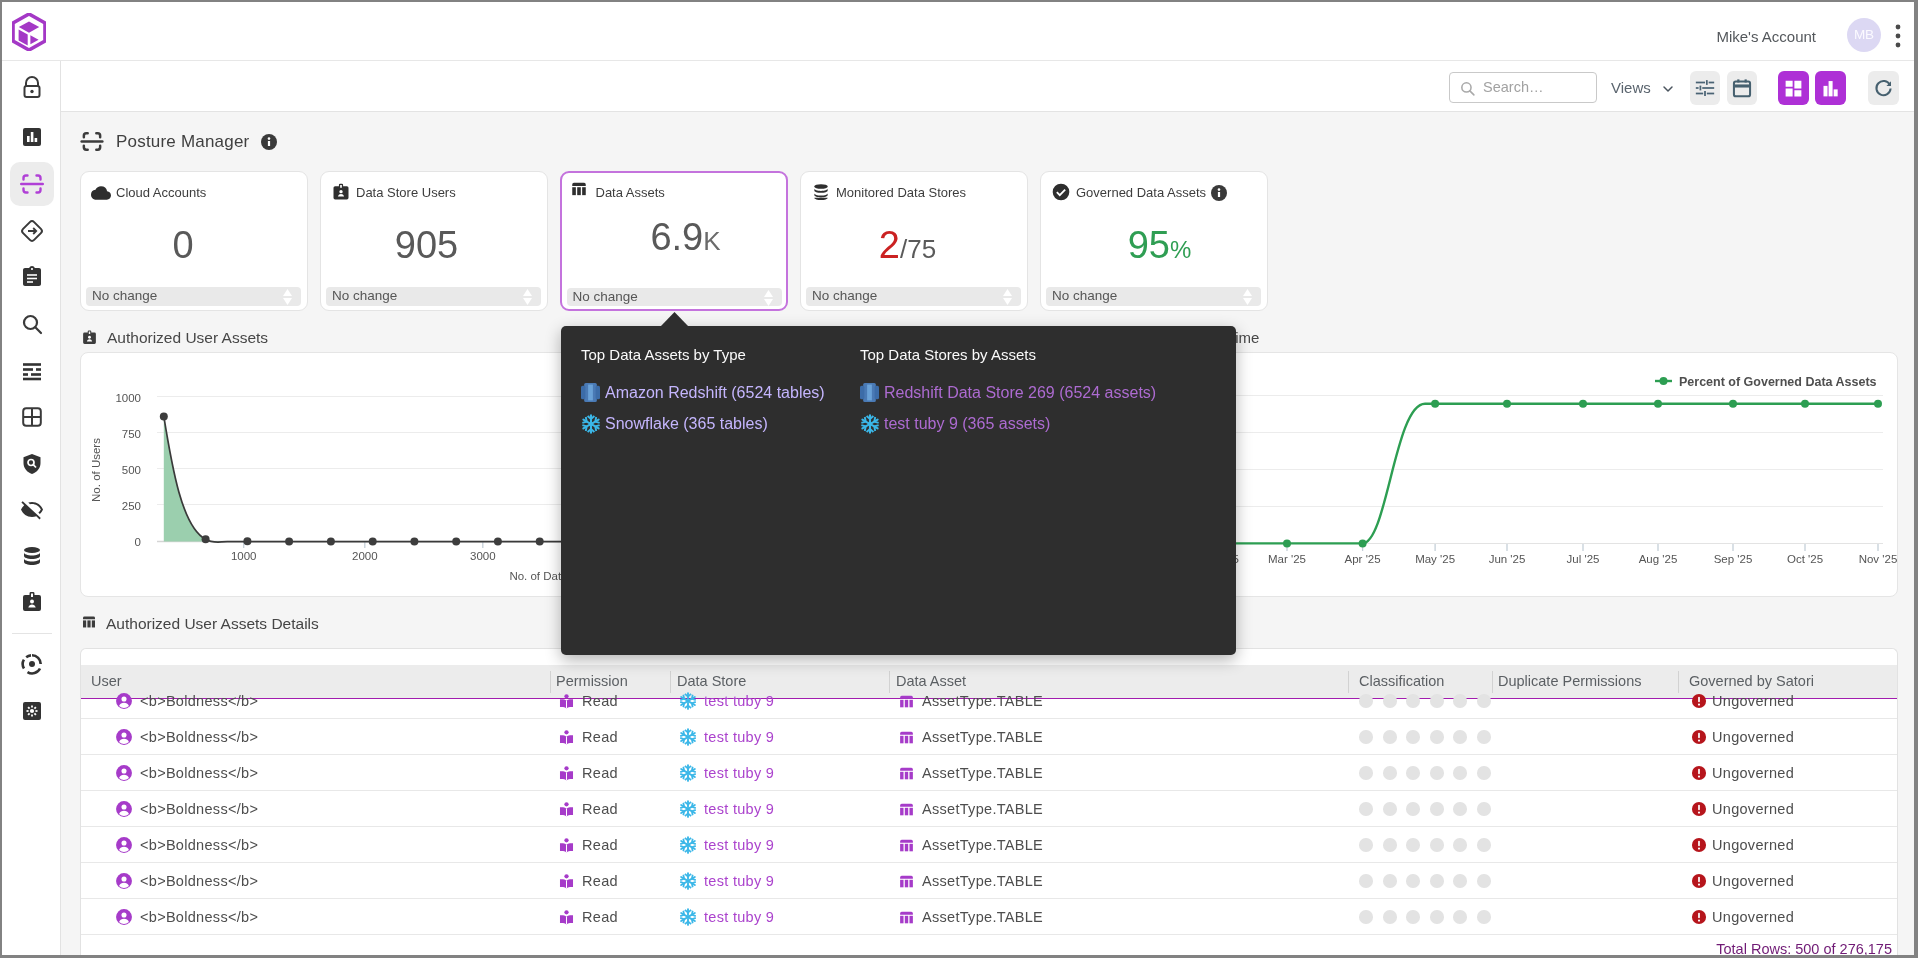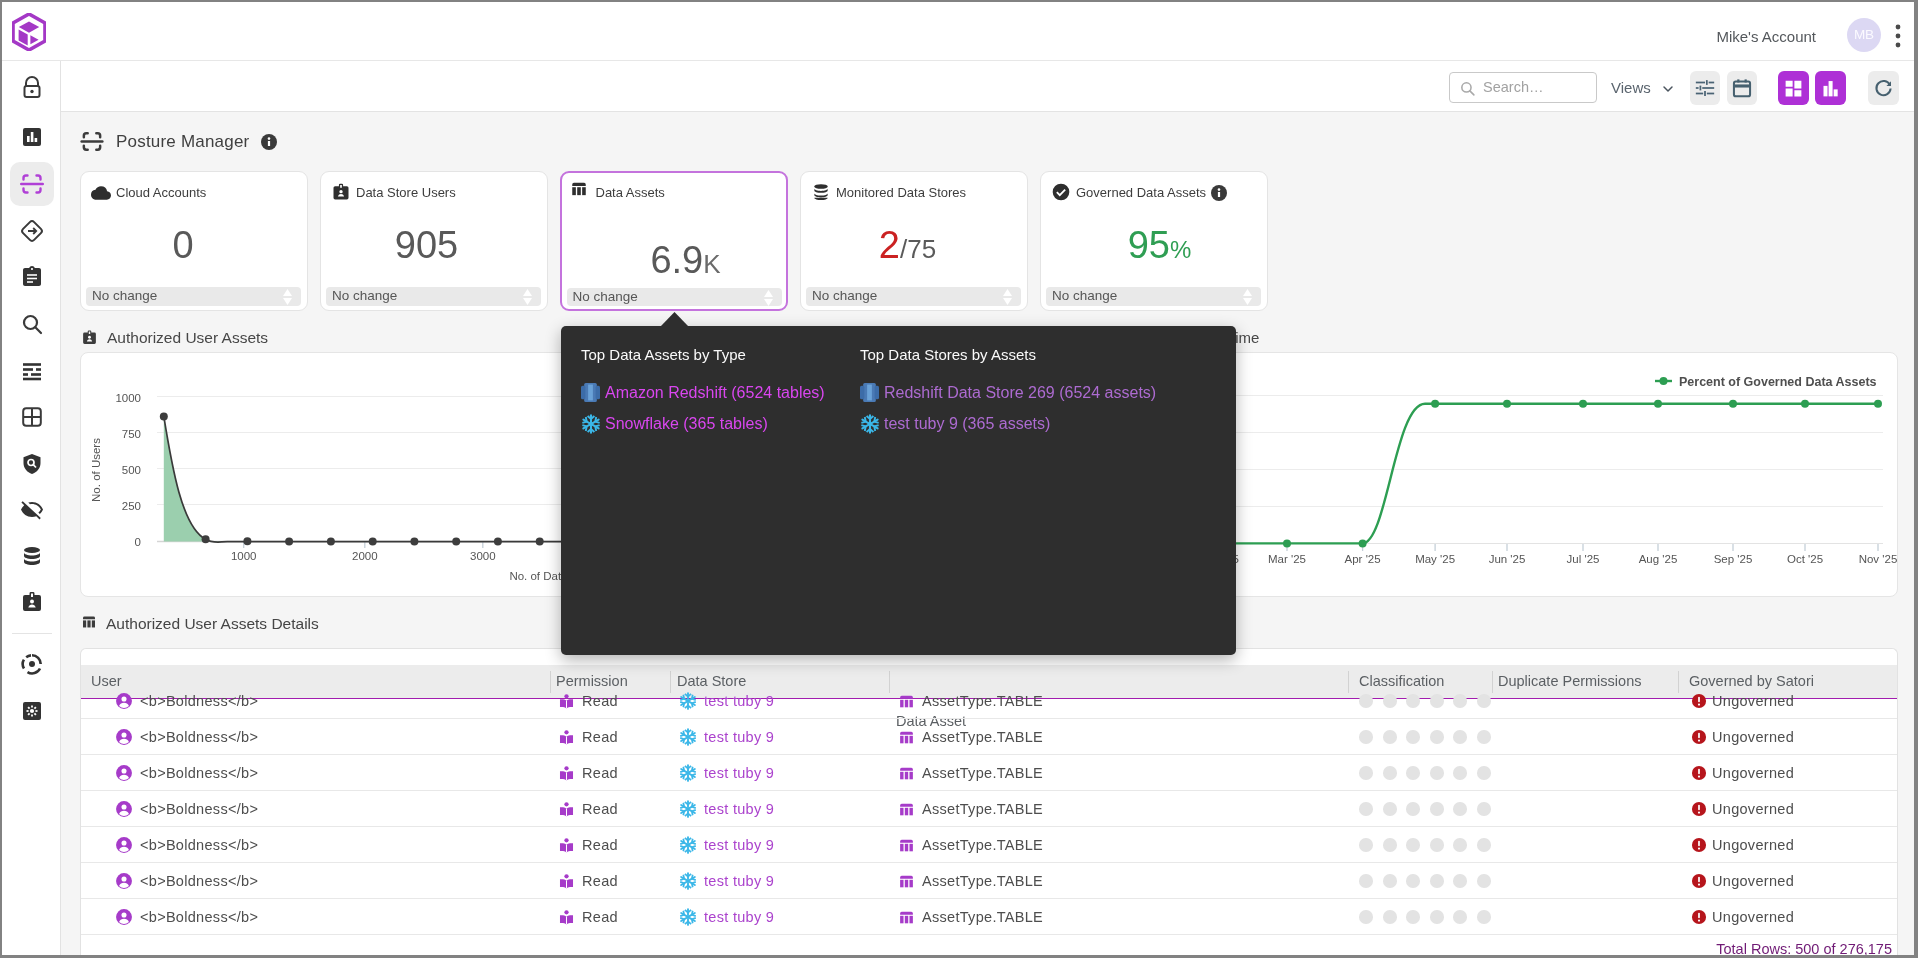--- a/index.html
+++ b/index.html
@@ -31,21 +31,21 @@
   .chartcard { position:absolute; background:#fff; border:1px solid #e5e5e5; border-radius:8px; }
   #tablecard { left:80px; top:648px; width:1818px; height:307px; background:#fff; border:1px solid #e2e2e2; border-radius:6px 6px 0 0; border-bottom:none; }
   #thead { left:0; top:16px; width:100%; height:34px; background:#ececec; border-bottom:1px solid #a21caf; }
   .th { position:absolute; top:8px; font-size:14.5px; color:#5b5f63; white-space:nowrap; }
   .sep { position:absolute; top:6px; width:1px; height:22px; background:#d2d2d2; }
   .trow { position:absolute; left:0; width:100%; height:36px; border-bottom:1px solid #e8e8e8; }
   .cell { position:absolute; top:10px; font-size:14.5px; letter-spacing:.3px; color:#4e4e4e; white-space:nowrap; }
   .cicon2 { position:absolute; }
   .dot { position:absolute; top:11px; width:13.5px; height:13.5px; border-radius:50%; background:#e3e3e3; }
   #tooltip { left:561px; top:326px; width:675px; height:329px; background:#2e2e2e; border-radius:5px; z-index:30; box-shadow:0 5px 16px rgba(0,0,0,.3); }
-  .ttx { position:absolute; white-space:nowrap; font-size:16px; color:#d946ef; }
+  .ttx { position:absolute; white-space:nowrap; font-size:16px; color:#c4b5fd; }
   .tth { font-size:15px; color:#fafafa; }
   .ttl { color:#ad6bd1; }
   .rsicon { width:19px; height:21px; } .sficon { width:20px; height:20px; }
 </style>
 </head>
 <body>
 <div id="app">
   <div class="abs" id="topbar">
     <svg class="abs" style="left:10px;top:11px" width="34" height="38" viewBox="0 0 34 38">
       <path d="M17 1 L33 10 L33 28 L17 37 L1 28 L1 10 Z" fill="none" stroke="#a438c6" stroke-width="3.6"></path>
@@ -270,21 +270,21 @@
         </svg></div>
   </div>
   <div class="card" style="left:560px;border:2.5px solid #c473dd;">
     <svg class="cicon" style="left:7.5px;top:7px;width:18px;height:18px" viewBox="0 0 24 24">
         <path d="M3 6 a2.2 2.2 0 0 1 2.2-2.2 h13.6 A2.2 2.2 0 0 1 21 6 v2 H3 Z" fill="#2e2e2e"></path>
         <rect x="3" y="9.6" width="4.8" height="10.6" fill="#2e2e2e"></rect>
         <rect x="9.6" y="9.6" width="4.8" height="10.6" fill="#2e2e2e"></rect>
         <rect x="16.2" y="9.6" width="4.8" height="10.6" fill="#2e2e2e"></rect>
       </svg>
     <div class="ctitle" style="left:33.5px;top:11.5px;">Data Assets</div>
-    <div class="cnum" style="top:68px;padding-left:23px;">6.9<span style="font-size:26px;color:#6b6b6b;">K</span></div>
+    <div class="cnum" style="top:45px;padding-left:23px;">6.9<span style="font-size:26px;color:#6b6b6b;">K</span></div>
     <div class="nochange" style="left:4.5px;right:4.5px;top:114.5px;">No change<svg class="udarrow" width="11" height="18" viewBox="0 0 11 18">
           <path d="M5.5 1 L10 8 H1 Z" fill="#fff"></path>
           <path d="M5.5 17 L1 10 H10 Z" fill="#fff"></path>
         </svg></div>
   </div>
   <div class="card" style="left:800px;">
     <svg class="cicon" style="top:10px" viewBox="0 0 24 24">
         <ellipse cx="12" cy="5.4" rx="8" ry="2.8" fill="#2e2e2e"></ellipse>
         <path d="M4 7.9 c0 1.55 3.58 2.8 8 2.8 s8-1.25 8-2.8 v2.3 c0 1.55-3.58 2.8-8 2.8 s-8-1.25-8-2.8 Z" fill="#2e2e2e"></path>
         <path d="M4 13.4 c0 1.55 3.58 2.8 8 2.8 s8-1.25 8-2.8 v2.3 c0 1.55-3.58 2.8-8 2.8 s-8-1.25-8-2.8 Z" fill="#2e2e2e"></path>
@@ -435,21 +435,21 @@
       <rect x="3" y="9.6" width="4.8" height="10.6" fill="#3c3c3c"></rect>
       <rect x="9.6" y="9.6" width="4.8" height="10.6" fill="#3c3c3c"></rect>
       <rect x="16.2" y="9.6" width="4.8" height="10.6" fill="#3c3c3c"></rect>
     </svg>
   <div class="txt" style="left:106px;top:615px;font-size:15.5px;color:#454545;">Authorized User Assets Details</div>
   <div class="abs" id="tablecard">
     <div class="abs" id="thead">
       <div class="th" style="left:10px;">User</div>
       <div class="th" style="left:475px;">Permission</div>
       <div class="th" style="left:596px;">Data Store</div>
-      <div class="th" style="left:815px;margin-top:40px;">Data Asset</div>
+      <div class="th" style="left:815px;">Data Asset</div>
       <div class="th" style="left:1278px;">Classification</div>
       <div class="th" style="left:1417px;">Duplicate Permissions</div>
       <div class="th" style="left:1608px;">Governed by Satori</div>
       <div class="sep" style="left:469px;"></div>
         <div class="sep" style="left:589px;"></div>
         <div class="sep" style="left:808px;"></div>
         <div class="sep" style="left:1267px;"></div>
         <div class="sep" style="left:1411px;"></div>
         <div class="sep" style="left:1597px;"></div>
     </div>

